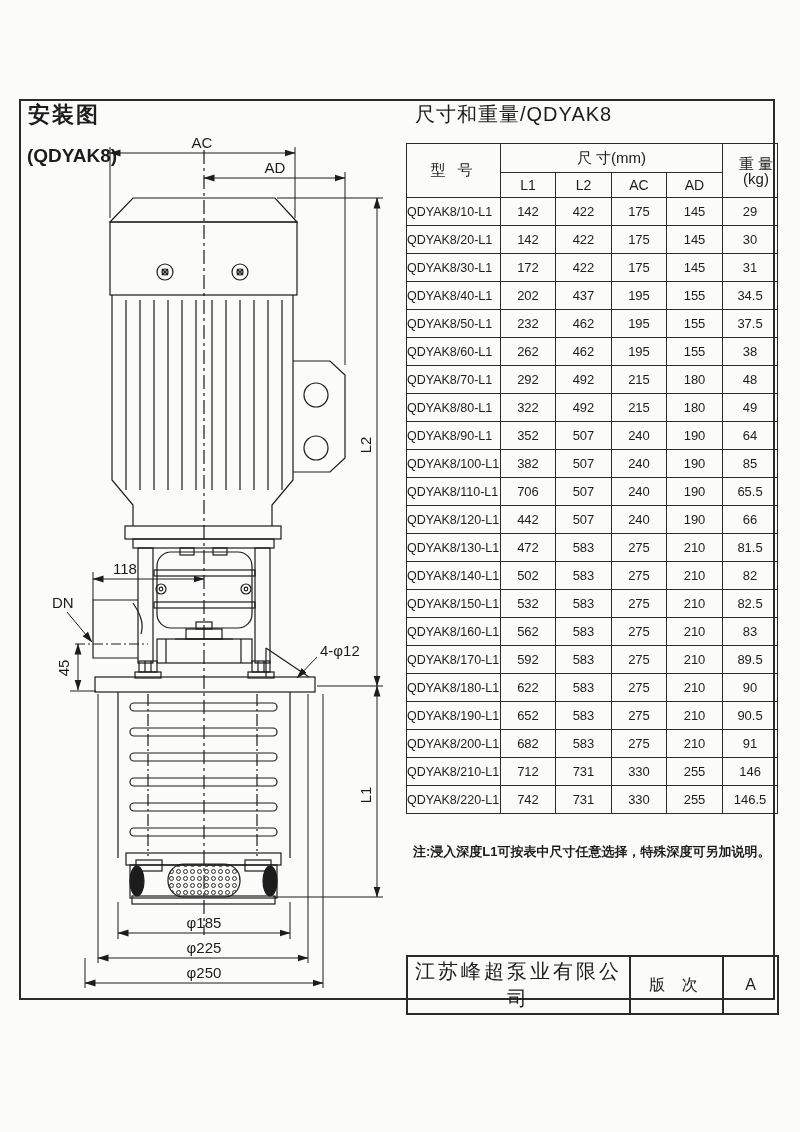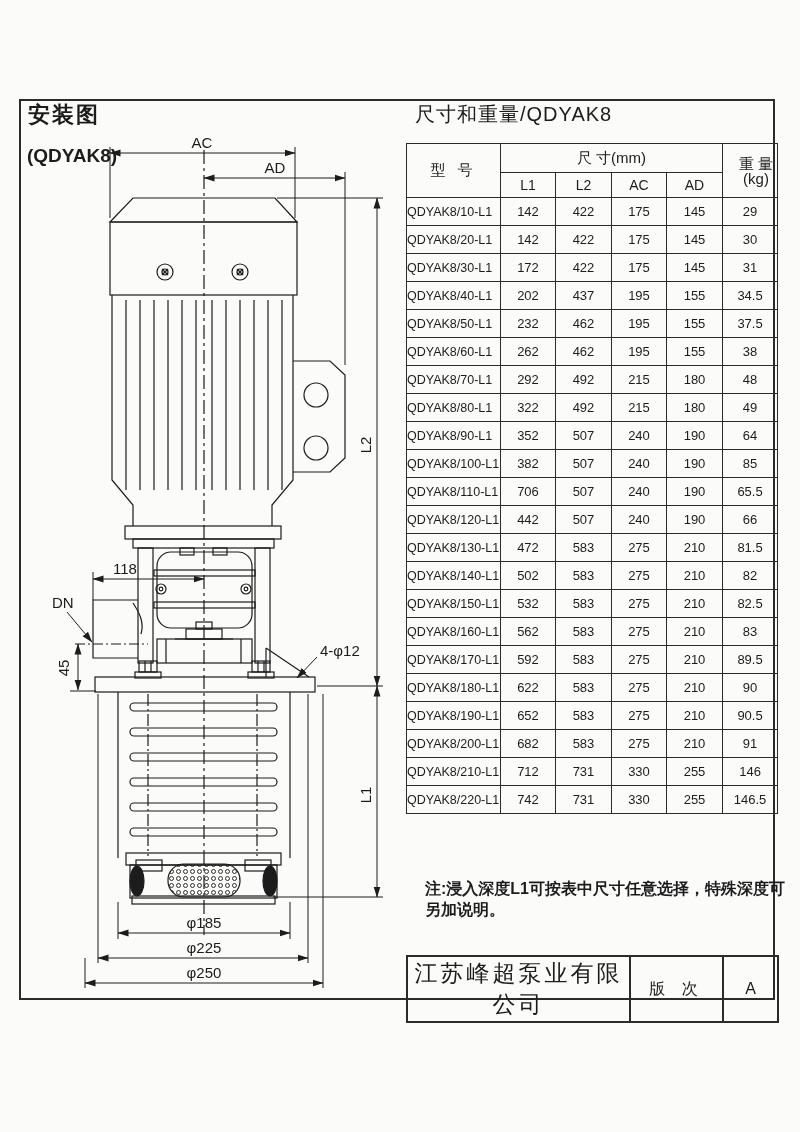--- a/index.html
+++ b/index.html
@@ -38,32 +38,32 @@
   }
   .dim-table thead tr.r1 th{height:28px;font-size:15px;}
   .dim-table thead tr.r2 th{height:24px;font-size:14px;}
   .dim-table th.model-h{font-size:15px;letter-spacing:4px;}
   .dim-table th.weight-h{font-size:13px;line-height:15px;padding-left:12px;}
   .dim-table tbody td{height:27px;font-size:13px;}
   .dim-table tbody td.model{
     text-align:left;font-size:12.5px;letter-spacing:0px;
   }
   .note{
-    position:absolute;left:425px;top:843px;width:370px;
-    font-size:16px;font-weight:bold;letter-spacing:0px;margin-top:36px;
+    position:absolute;left:413px;top:843px;width:370px;
+    font-size:13px;font-weight:bold;letter-spacing:0px;
   }
   table.footer-table{
     position:absolute;left:406px;top:955px;width:371px;height:46px;
     border-collapse:collapse;table-layout:fixed;
   }
   .footer-table td{
     border:2px solid #2b2b2b;text-align:center;vertical-align:middle;
     font-size:18px;
   }
-  .footer-table td.company{letter-spacing:3px;font-size:23px;}
+  .footer-table td.company{letter-spacing:3px;font-size:20px;}
   .footer-table td.rev-label{letter-spacing:6px;font-size:16px;margin-top:12px;}
   .footer-table td.rev-value{font-size:16px;}
 </style>
 </head>
 <body>
 
 <div class="page-border"></div>
 
 <div class="drawing-title">安装图</div>
 <div class="drawing-subtitle">(QDYAK8)</div>

